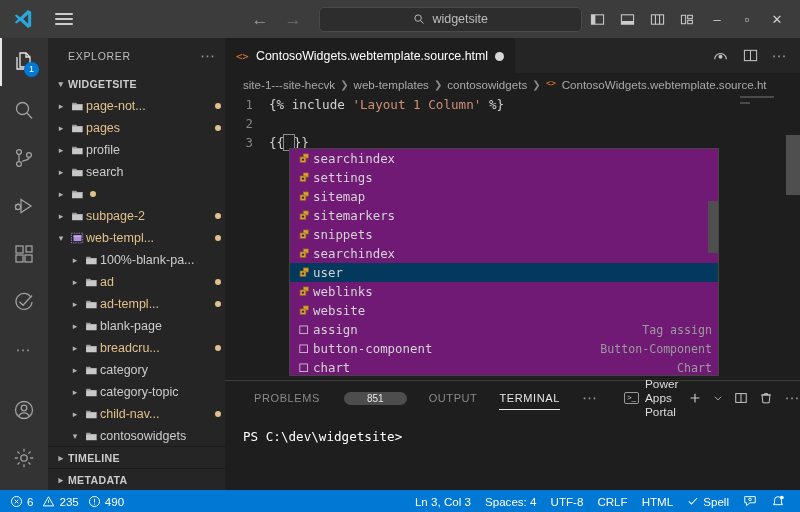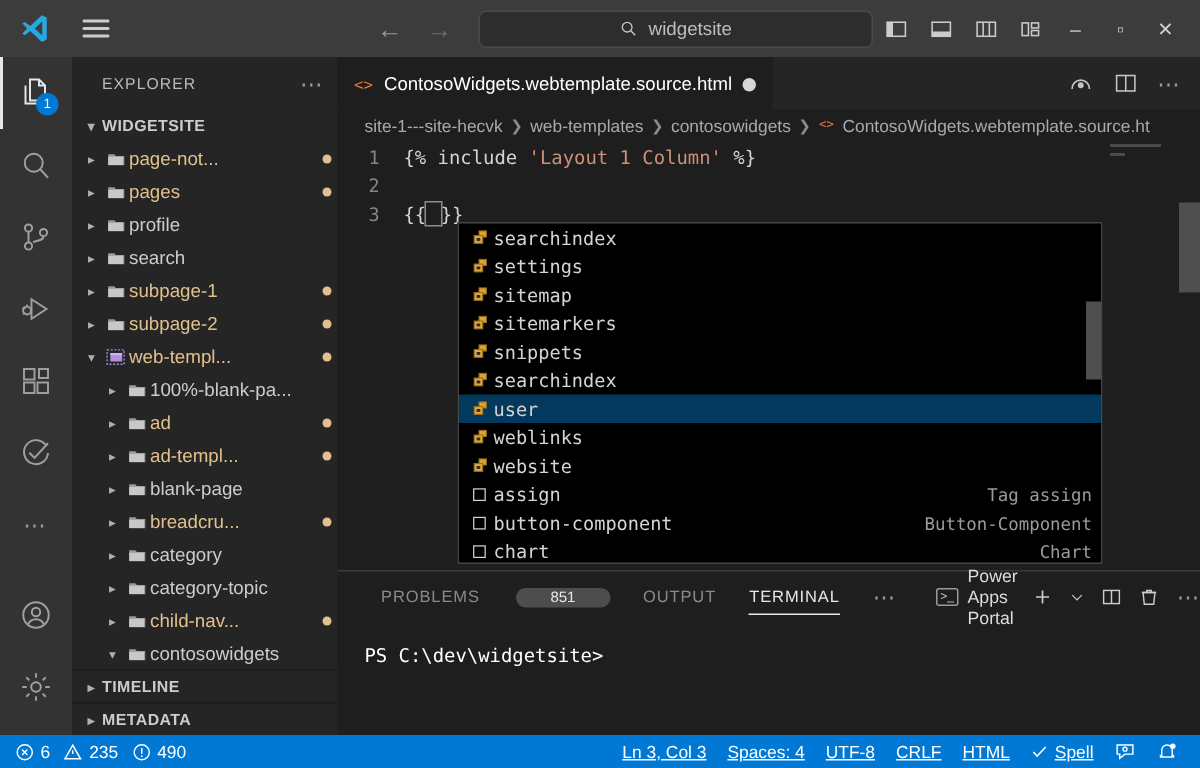--- a/index.html
+++ b/index.html
@@ -100,23 +100,22 @@
   .cursorbox { display: inline-block; border: 1px solid #8d8d8d; padding: 0 1px; margin: 0 -1px; }
 
   .minimap { position: absolute; right: 14px; top: 0; width: 48px; height: 100%; }
   .mm-line { height: 2px; background: #4a4a4a; margin: 1px 0 0 2px; }
   .editor-vscroll { position: absolute; right: 0; top: 0; width: 14px; height: 100%; background: transparent; }
   .editor-vscroll .thumb { position: absolute; top: 40px; left: 0; width: 14px; height: 60px; background: #4f4f4f; }
 
   
   .suggest {
     position: absolute; left: 64px; top: 53px; width: 430px; height: 228px;
-    background: #000000; border: 1px solid #454545; overflow: hidden; z-index: 30;
+    background: #701a75; border: 1px solid #454545; overflow: hidden; z-index: 30;
     font-family: "DejaVu Sans Mono", monospace;
-    margin-left: 16px;
   }
   .sg-row { height: 19px; display: flex; align-items: center; padding: 0 6px 0 5px; font-size: 12.4px; color: #d4d4d4; }
   .sg-row.focused { background: #04395e; }
   .sg-ico { width: 18px; flex: 0 0 18px; display: flex; align-items: center; justify-content: center; }
   .sg-name { flex: 1; white-space: nowrap; }
   .sg-detail { color: #9b9b9b; font-size: 11.6px; padding-left: 14px; white-space: nowrap; }
   .sg-scroll { position: absolute; right: 0; top: 0; width: 10px; height: 100%; }
   .sg-scroll .thumb { position: absolute; top: 52px; width: 10px; height: 52px; background: #4f4f4f; }
 
   
@@ -137,21 +136,21 @@
   .termsel .sqbr { border: 1px solid #9a9a9a; font-size: 8px; line-height: 10px; padding: 0 2px;
                    border-radius: 2px; color: #cfcfcf; }
   .termbody { flex: 1; padding: 14px 0 0 18px; font-family: "DejaVu Sans Mono", monospace;
               font-size: 12.6px; color: #ffffff; }
 
   
   .statusbar { height: 22px; flex: 0 0 22px; background: #0078d4; display: flex; align-items: center;
                color: #ffffff; font-size: 11.6px; }
   .st-left { display: flex; align-items: center; padding-left: 10px; gap: 4px; }
   .st-right { margin-left: auto; display: flex; align-items: center; padding-right: 8px; }
-  .st-item { padding: 0 7px; height: 22px; display: flex; align-items: center; gap: 4px; text-decoration: underline; }
+  .st-item { padding: 0 7px; height: 22px; display: flex; align-items: center; gap: 4px; }
   .svgicon { display: block; }
 </style>
 </head>
 <body>
 
 <div class="app">
 
   <div class="titlebar">
     <div class="tb-logo">
       <svg width="20" height="20" viewBox="0 0 24 24" class="svgicon">
@@ -333,21 +332,20 @@
             <span class="dot"></span>
           </div>
           <div class="row" style="padding-left: 6px;">
             <span class="chev">▸</span>
             <span class="ficon">
               <svg width="15" height="13" viewBox="0 0 16 16">
                 <path d="M1.4 3.4h5l1.3 1.6h6.9v7.6H1.4z" fill="#9a9a9a"></path>
                 <path d="M1.4 5.6h12.2v6.8H1.4z" fill="#c8c8c8"></path>
               </svg>
             </span>
-            <span class="lbl mod">subpage-1</span>
             <span class="dot">
               <span></span>
             </span>
           </div>
           <div class="row" style="padding-left: 6px;">
             <span class="chev">▸</span>
             <span class="ficon">
               <svg width="15" height="13" viewBox="0 0 16 16">
                 <path d="M1.4 3.4h5l1.3 1.6h6.9v7.6H1.4z" fill="#9a9a9a"></path>
                 <path d="M1.4 5.6h12.2v6.8H1.4z" fill="#c8c8c8"></path>

